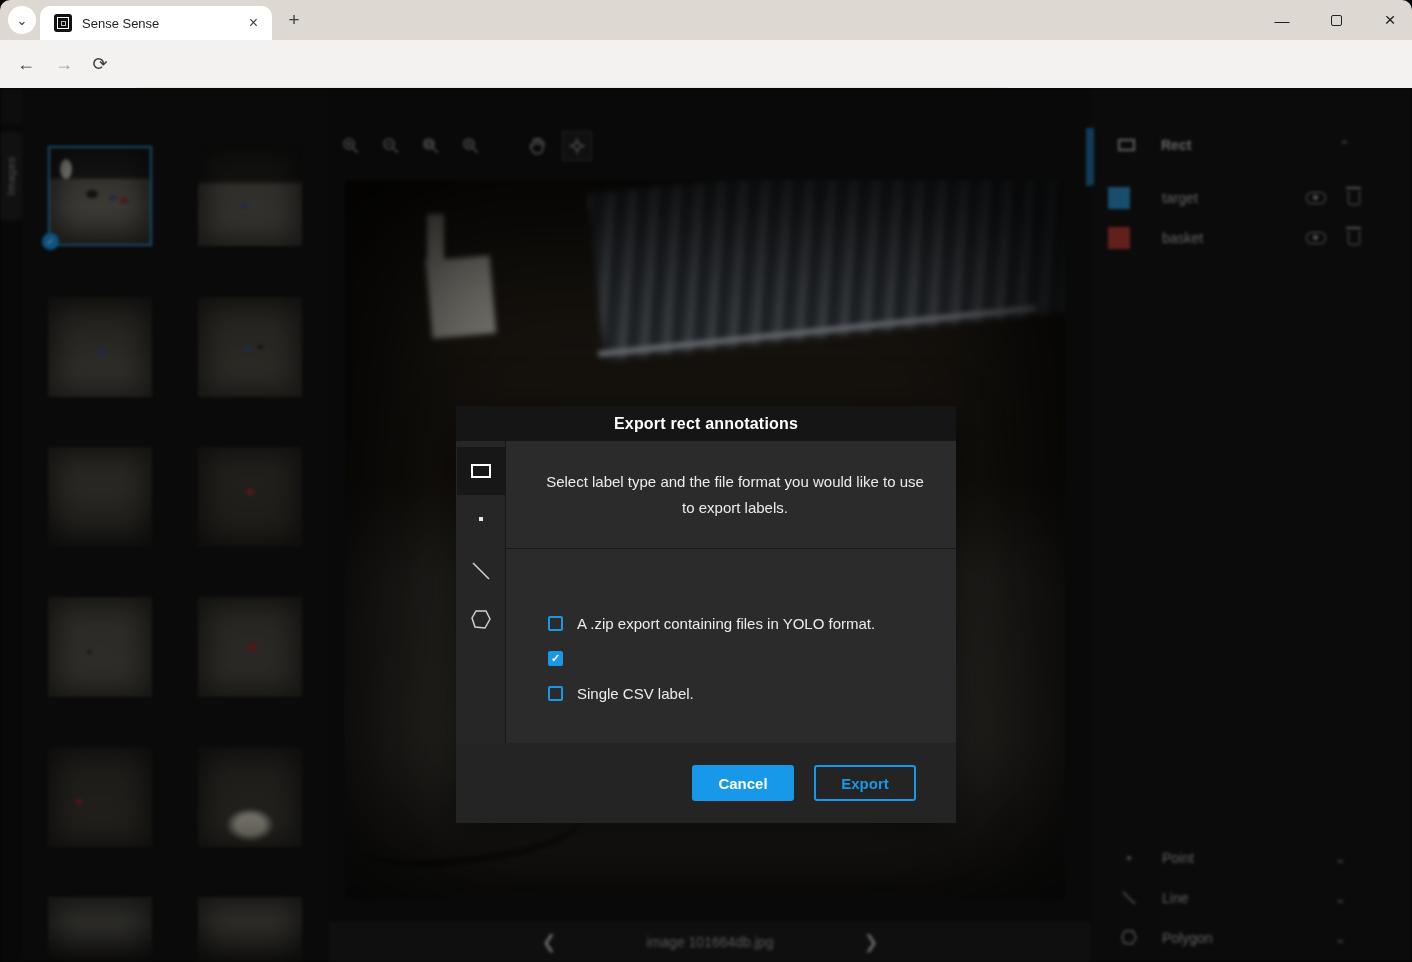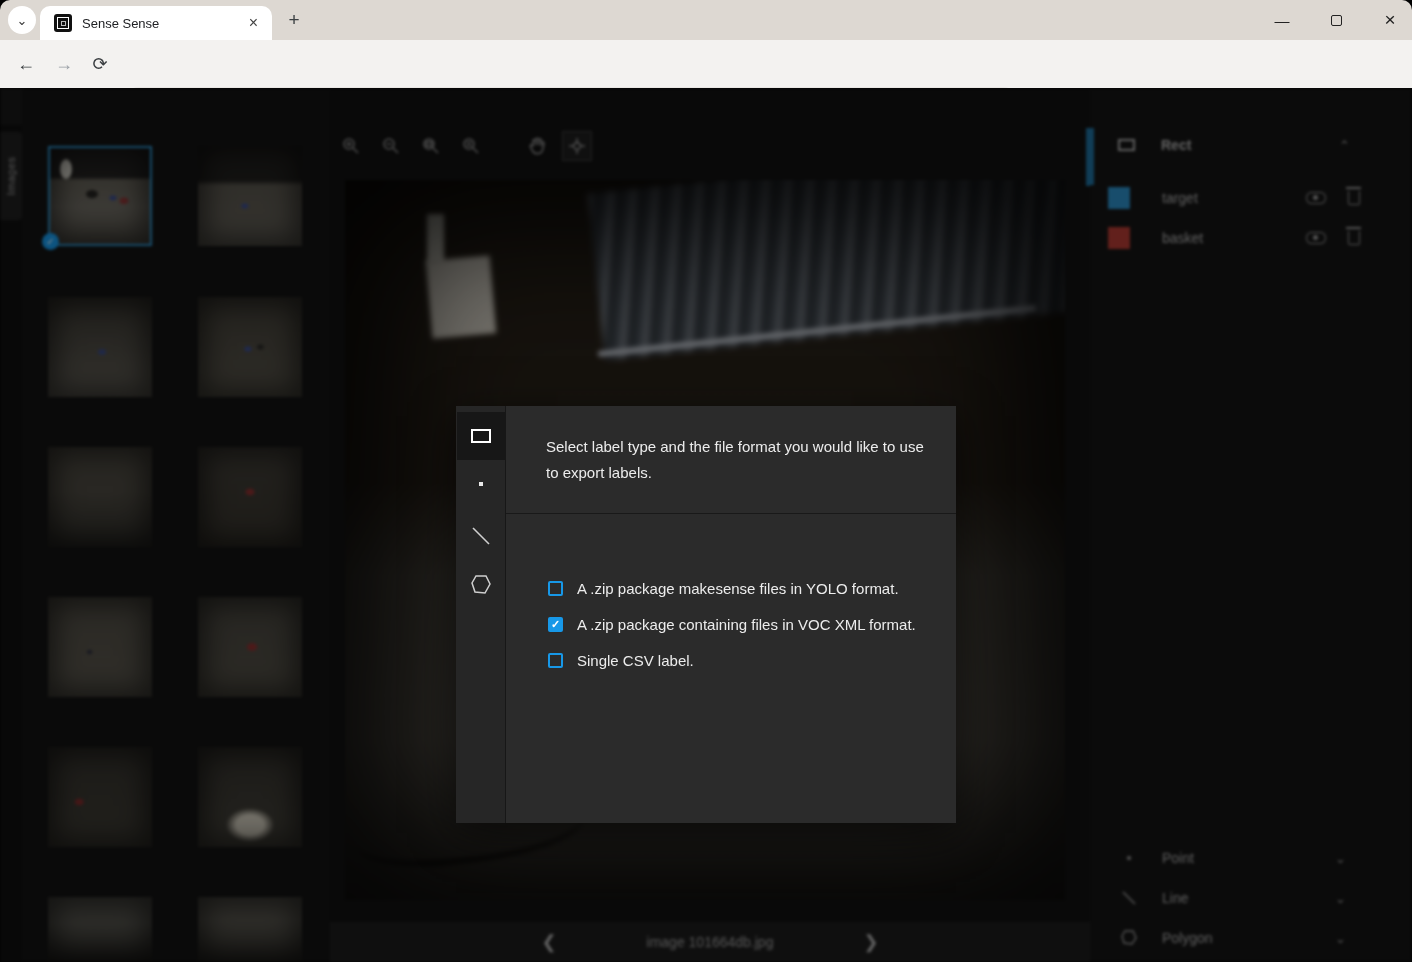--- a/index.html
+++ b/index.html
@@ -140,21 +140,21 @@
   .modal-strip { width:50px; background:#262626; border-right:1px solid #171717; position:relative; }
   .strip-tile { position:absolute; left:1px; top:6px; width:48px; height:48px; background:#171717; display:flex; align-items:center; justify-content:center; }
   .strip-rect { width:20px; height:14px; border:2px solid #fff; }
   .strip-dot { position:absolute; left:23px; top:76px; width:4px; height:4px; background:#e8e8e8; }
   .strip-line { position:absolute; left:13px; top:118px; }
   .strip-line line { stroke:#cfcfcf; stroke-width:1.6; }
   .strip-poly { position:absolute; left:12px; top:166px; }
   .strip-poly path { stroke:#cfcfcf; fill:none; stroke-width:1.5; }
   .modal-content { flex:1; display:flex; flex-direction:column; }
   .modal-desc { height:108px; border-bottom:1px solid #191919; padding:28px 0 0 40px; color:#ececec; font-size:15px; line-height:1.75; }
-  .modal-desc div { width:378px; }
+  .modal-desc div { width:378px;text-align:center; }
   .modal-options { flex:1; padding:66px 0 0 42px; display:flex; flex-direction:column; gap:19px; }
   .opt { display:flex; align-items:center; gap:14px; }
   .cbx { width:15px; height:15px; border:2px solid var(--accent); border-radius:2px; display:flex; align-items:center; justify-content:center; color:transparent; font-size:11px; font-weight:bold; }
   .opt.checked .cbx { background:var(--accent); color:#fff; }
   .opt-label { color:#ececec; font-size:15px; }
   .modal-footer { height:80px; background:#242424; display:flex; align-items:center; justify-content:flex-end; gap:20px; padding-right:40px; }
   .btn { min-width:102px; height:36px; display:flex; align-items:center; justify-content:center; font-size:15px; font-weight:bold; border-radius:3px; }
   .btn-cancel { background:var(--accent); color:#fff; }
   .btn-export { border:2px solid var(--accent); color:var(--accent); }
 
@@ -385,49 +385,53 @@
               </svg>
             </div>
           <div class="sec-title">Polygon</div>
           <div class="sec-chev">⌄</div>
         </div>
       </div>
 
     </div>
 
     <div class="modal">
+      <div class="modal-header">Export rect annotations</div>
       <div class="modal-mid">
         <div class="modal-strip">
           <div class="strip-tile">
               <div class="strip-rect"></div>
             </div>
           <div class="strip-dot"></div>
           <svg class="strip-line" width="24" height="24" viewBox="0 0 24 24">
               <line x1="4" y1="4" x2="20" y2="20"></line>
             </svg>
           <svg class="strip-poly" width="26" height="26" viewBox="0 0 26 26">
               <path d="M8 4 L18 4 L22 12 L17 21 L7 20 L4 11 Z"></path>
             </svg>
         </div>
         <div class="modal-content">
           <div class="modal-desc">
               <div>Select label type and the file format you would like to use to export labels.</div>
             </div>
           <div class="modal-options">
             <div class="opt">
               <div class="cbx">✓</div>
-              <div class="opt-label">A .zip package makesense files in YOLO format.</div>
+              <div class="opt-label">A .zip export containing files in YOLO format.</div>
             </div>
             <div class="opt checked">
               <div class="cbx">✓</div>
-              <div class="opt-label">A .zip package containing files in VOC XML format.</div>
             </div>
             <div class="opt">
               <div class="cbx">✓</div>
               <div class="opt-label">Single CSV label.</div>
             </div>
           </div>
         </div>
       </div>
+      <div class="modal-footer">
+        <div class="btn btn-cancel">Cancel</div>
+        <div class="btn btn-export">Export</div>
+      </div>
     </div>
 
   </div>
 </div>
 
 </body></html>

